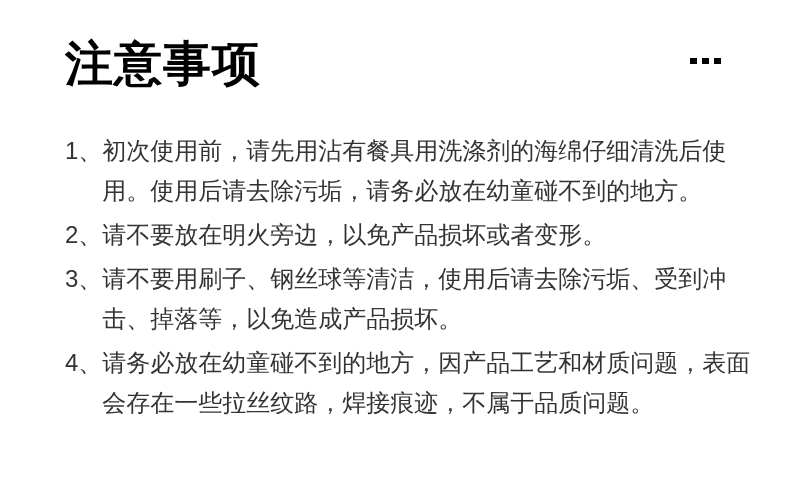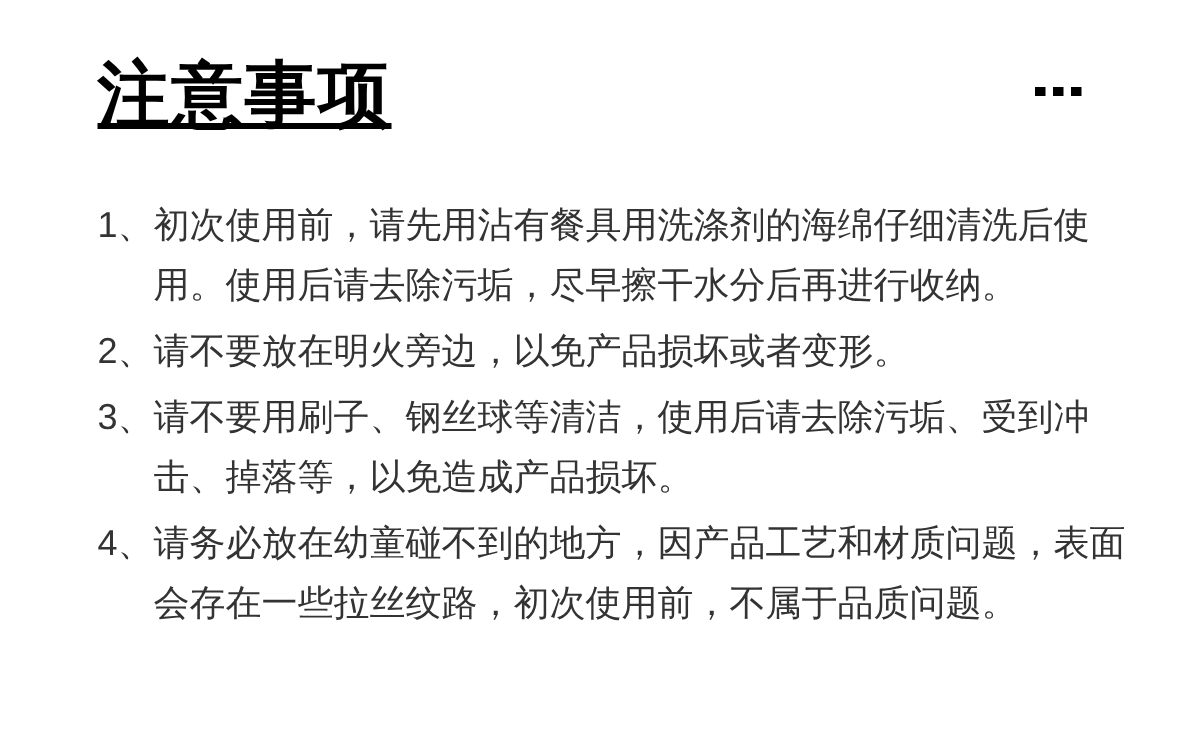--- a/index.html
+++ b/index.html
@@ -18,21 +18,20 @@
   }
   .header {
     position: absolute;
     left: 65px;
     right: 65px;
     top: 36px;
     height: 56px;
     display: flex;
     align-items: center;
     justify-content: space-between;
-    text-decoration: underline;
   }
   .title {
     font-size: 48px;
     line-height: 56px;
     font-weight: 900;
     color: #000000;
     letter-spacing: 1px;
   }
   .more-icon {
     display: flex;
@@ -82,33 +81,33 @@
       <span class="dot"></span>
       <span class="dot"></span>
       <span class="dot"></span>
     </div>
   </div>
 
   <div class="notes-list">
 
     <div class="note-item">
       <span class="note-num">1、</span>
-      <span class="note-text">初次使用前，请先用沾有餐具用洗涤剂的海绵仔细清洗后使用。使用后请去除污垢，尽早擦干水分后再进行收纳。</span>
+      <span class="note-text">初次使用前，请先用沾有餐具用洗涤剂的海绵仔细清洗后使用。使用后请去除污垢，请务必放在幼童碰不到的地方。</span>
     </div>
 
     <div class="note-item">
       <span class="note-num">2、</span>
       <span class="note-text">请不要放在明火旁边，以免产品损坏或者变形。</span>
     </div>
 
     <div class="note-item">
       <span class="note-num">3、</span>
       <span class="note-text">请不要用刷子、钢丝球等清洁，使用后请去除污垢、受到冲击、掉落等，以免造成产品损坏。</span>
     </div>
 
     <div class="note-item">
       <span class="note-num">4、</span>
-      <span class="note-text">请务必放在幼童碰不到的地方，因产品工艺和材质问题，表面会存在一些拉丝纹路，初次使用前，不属于品质问题。</span>
+      <span class="note-text">请务必放在幼童碰不到的地方，因产品工艺和材质问题，表面会存在一些拉丝纹路，焊接痕迹，不属于品质问题。</span>
     </div>
 
   </div>
 
 </div>
 
 </body></html>

